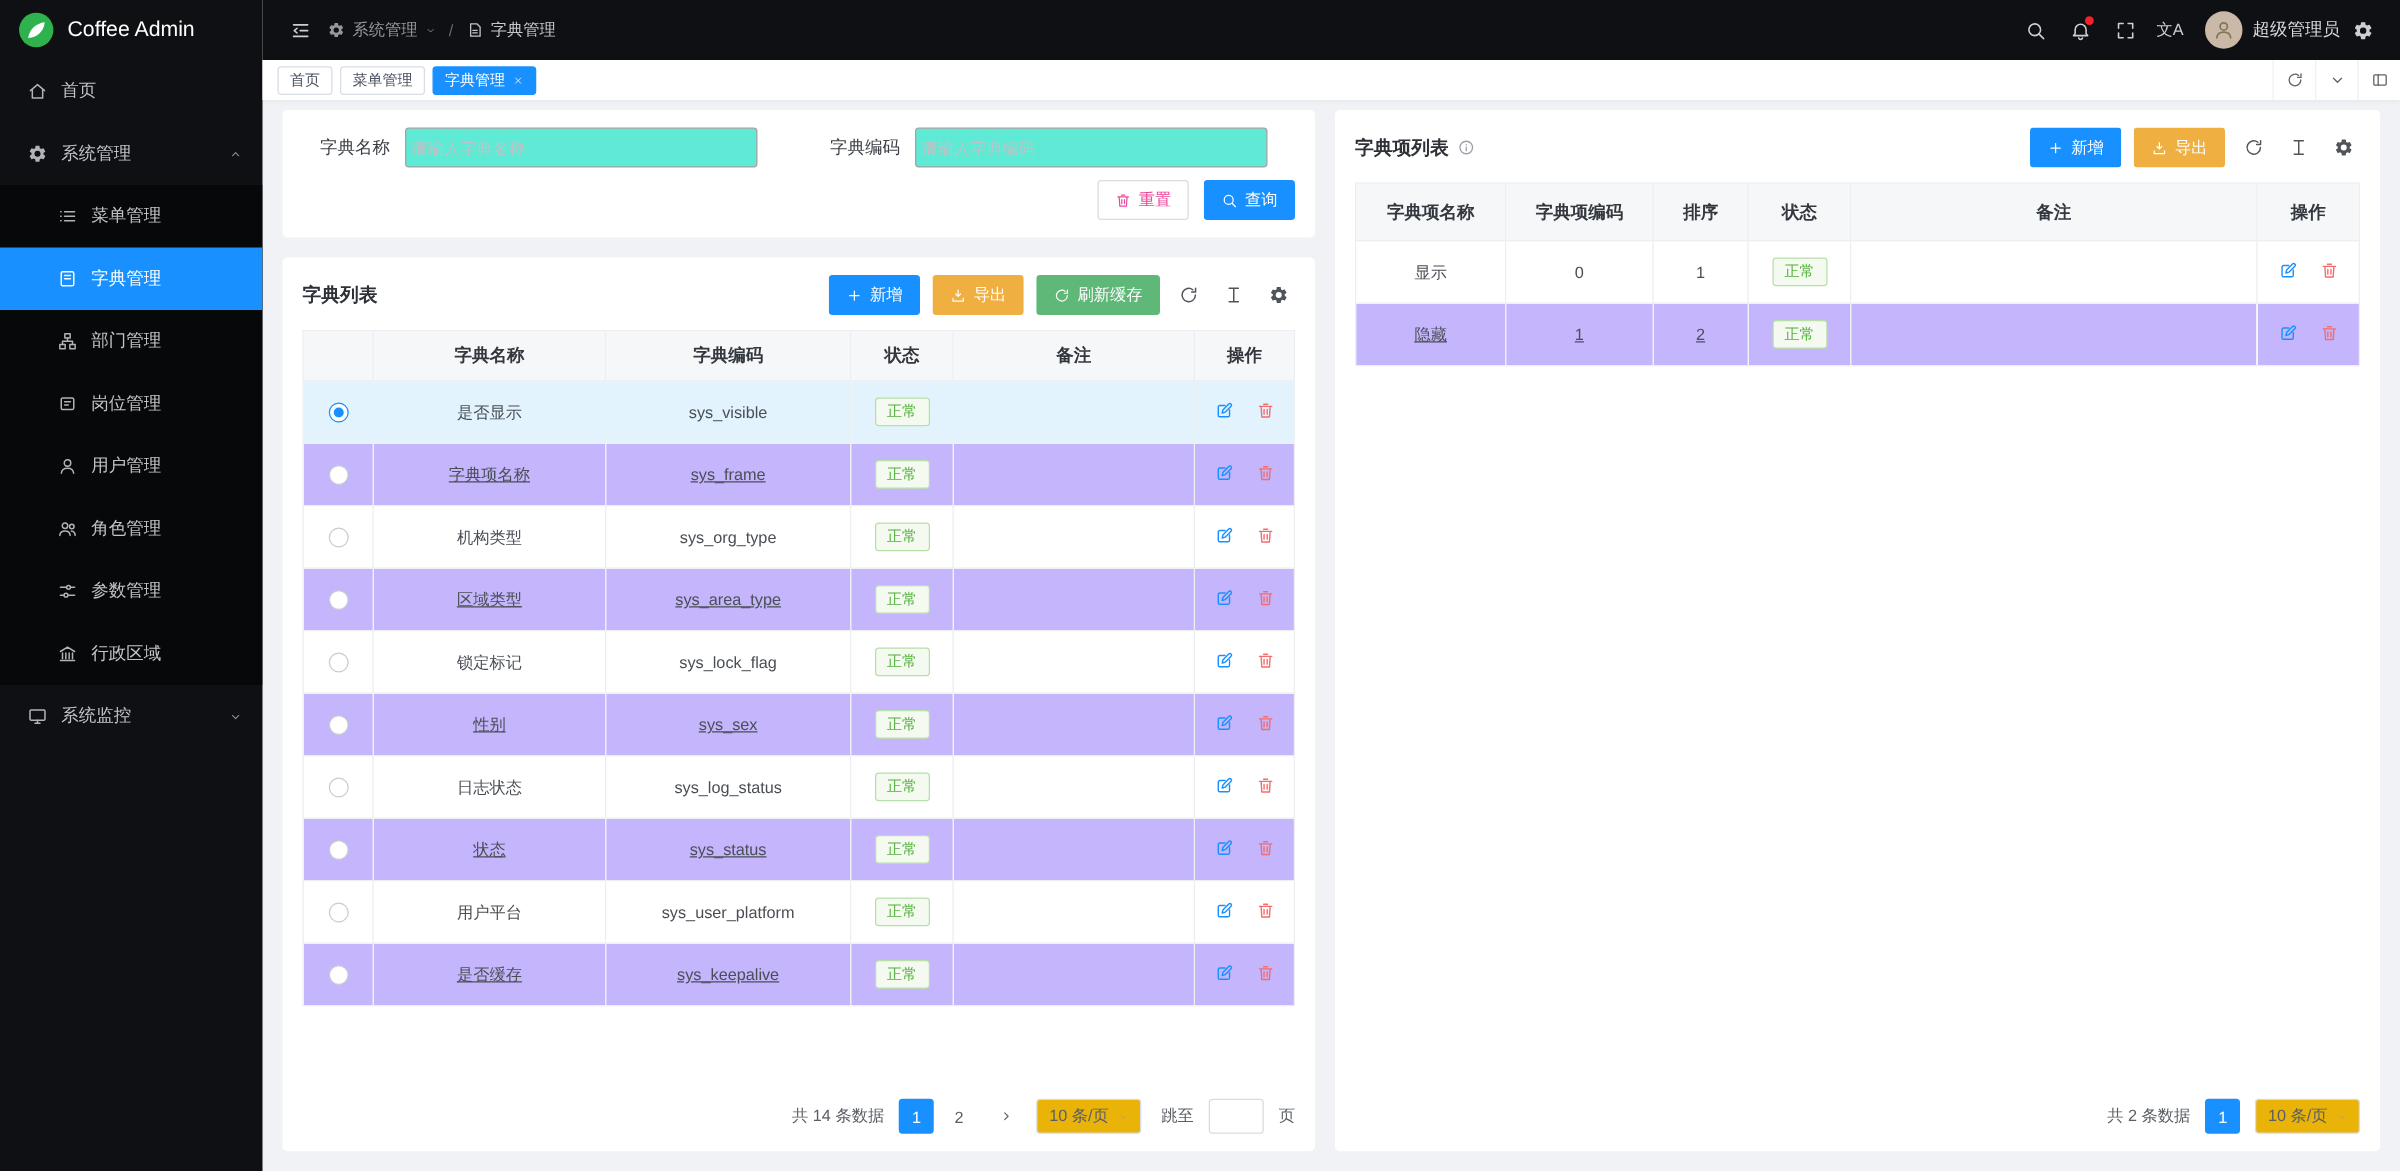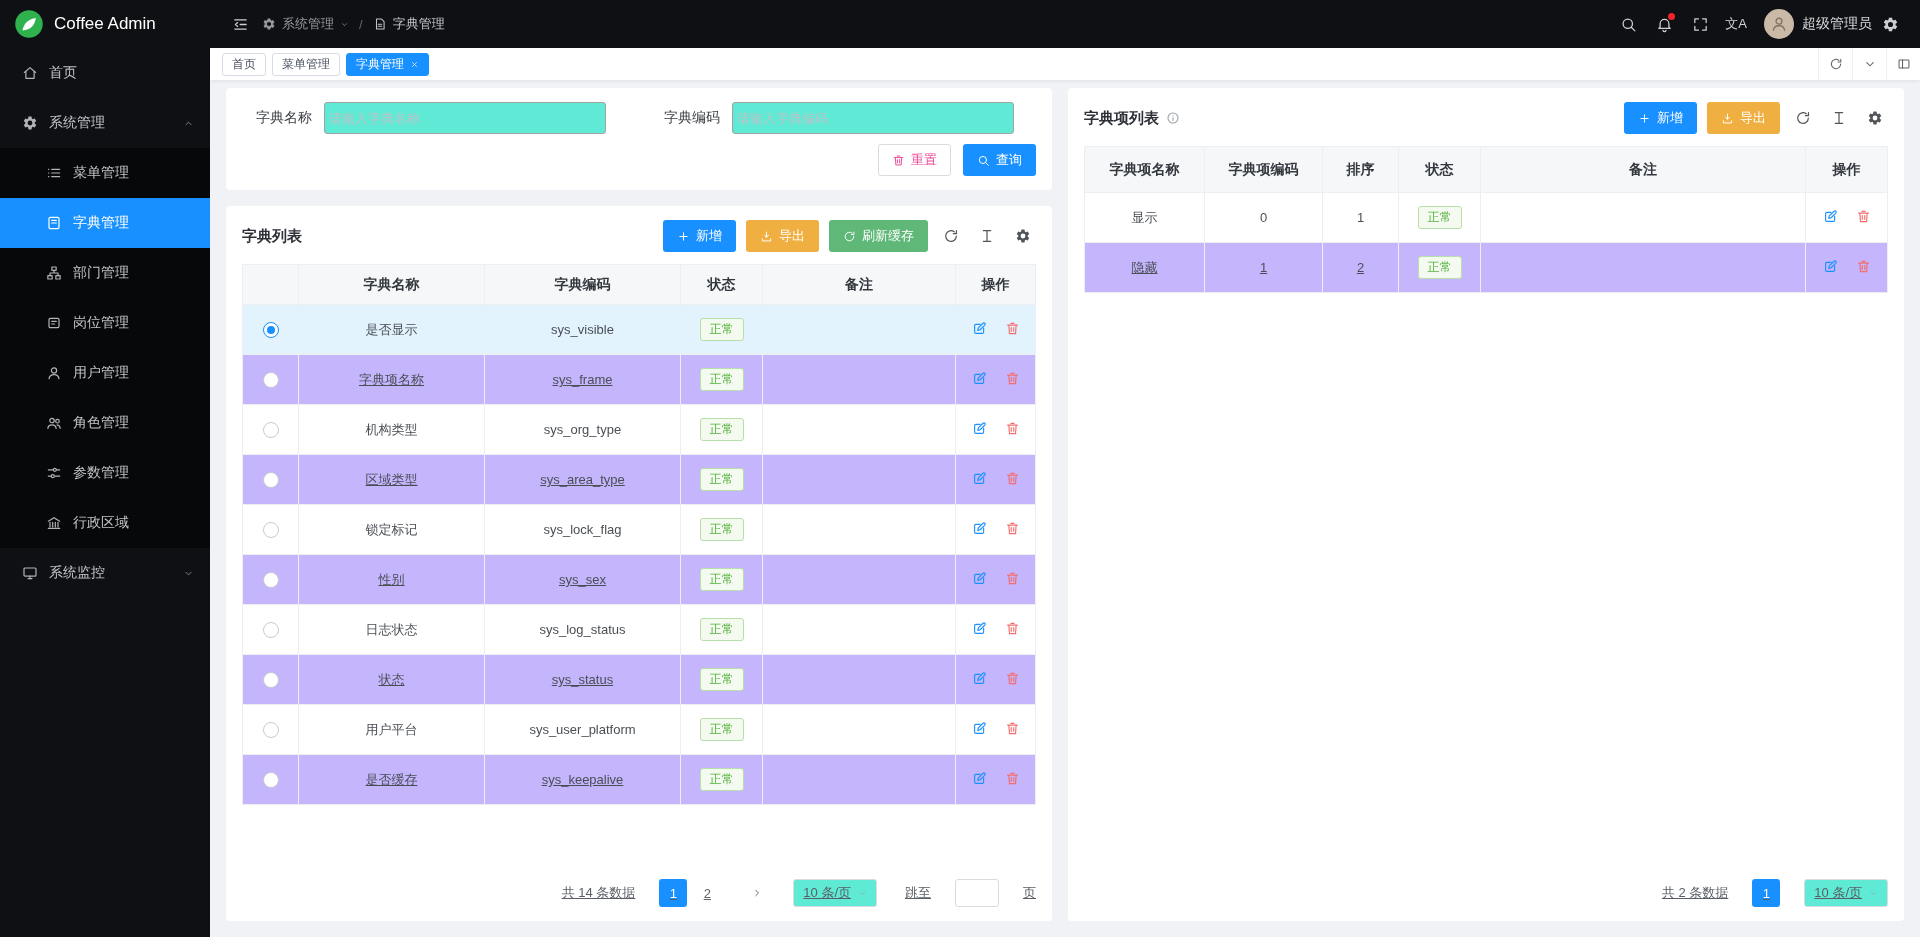--- a/index.html
+++ b/index.html
@@ -96,26 +96,26 @@
 tr.selected td{background:#e2f3fe;}
 .radio{width:16px;height:16px;border-radius:50%;border:1px solid #c8cbd0;background:#fff;display:inline-block;position:relative;vertical-align:middle;cursor:pointer;}
 .radio.checked{border-color:#1890ff;}
 .radio.checked::after{content:"";position:absolute;left:3px;top:3px;width:8px;height:8px;border-radius:50%;background:#1890ff;}
 .badge-success{display:inline-block;padding:3px 9px;font-size:12px;color:#54b13d;background:#f4faf0;border:1px solid #b7e0a8;border-radius:3px;line-height:1.3;}
 .ops .op{margin:0 9px;font-size:15px;cursor:pointer;}
 .op.edit{color:#1890ff;}
 .op.del{color:#f56c6c;}
 
 
-.pager{margin-top:auto;flex:none;display:flex;align-items:center;justify-content:flex-end;gap:24px;padding-top:14px;font-size:13px;color:#5a5f66;text-decoration:underline;}
+.pager{margin-top:auto;flex:none;display:flex;align-items:center;justify-content:flex-end;gap:12px;padding-top:14px;font-size:13px;color:#5a5f66;}
 .pg-pages{display:inline-flex;gap:6px;}
 .page-num{min-width:28px;height:28px;border-radius:3px;display:inline-flex;align-items:center;justify-content:center;cursor:pointer;font-size:13px;color:#5a5f66;}
 .page-num.active{background:#1890ff;color:#fff;}
 .page-btn{width:24px;height:28px;display:inline-flex;align-items:center;justify-content:center;cursor:pointer;font-size:12px;color:#5a5f66;}
-.page-size{height:28px;border:1px solid #d9dbe0;border-radius:3px;padding:0 9px;display:inline-flex;align-items:center;gap:7px;cursor:pointer;background:#5eead4;white-space:nowrap;}
+.page-size{height:28px;border:1px solid #d9dbe0;border-radius:3px;padding:0 9px;display:inline-flex;align-items:center;gap:7px;cursor:pointer;background:#eab308;white-space:nowrap;}
 .page-size .ps-ar{font-size:9px;color:#9aa0a6;}
 .pg-jump{margin-left:4px;}
 .jump-input{width:44px;height:28px;border:1px solid #d9dbe0;border-radius:3px;outline:none;text-align:center;font-family:inherit;font-size:13px;background:#fff;}
 </style>
 </head>
 <body>
 
 <div class="app">
 
   <aside class="sidebar">

